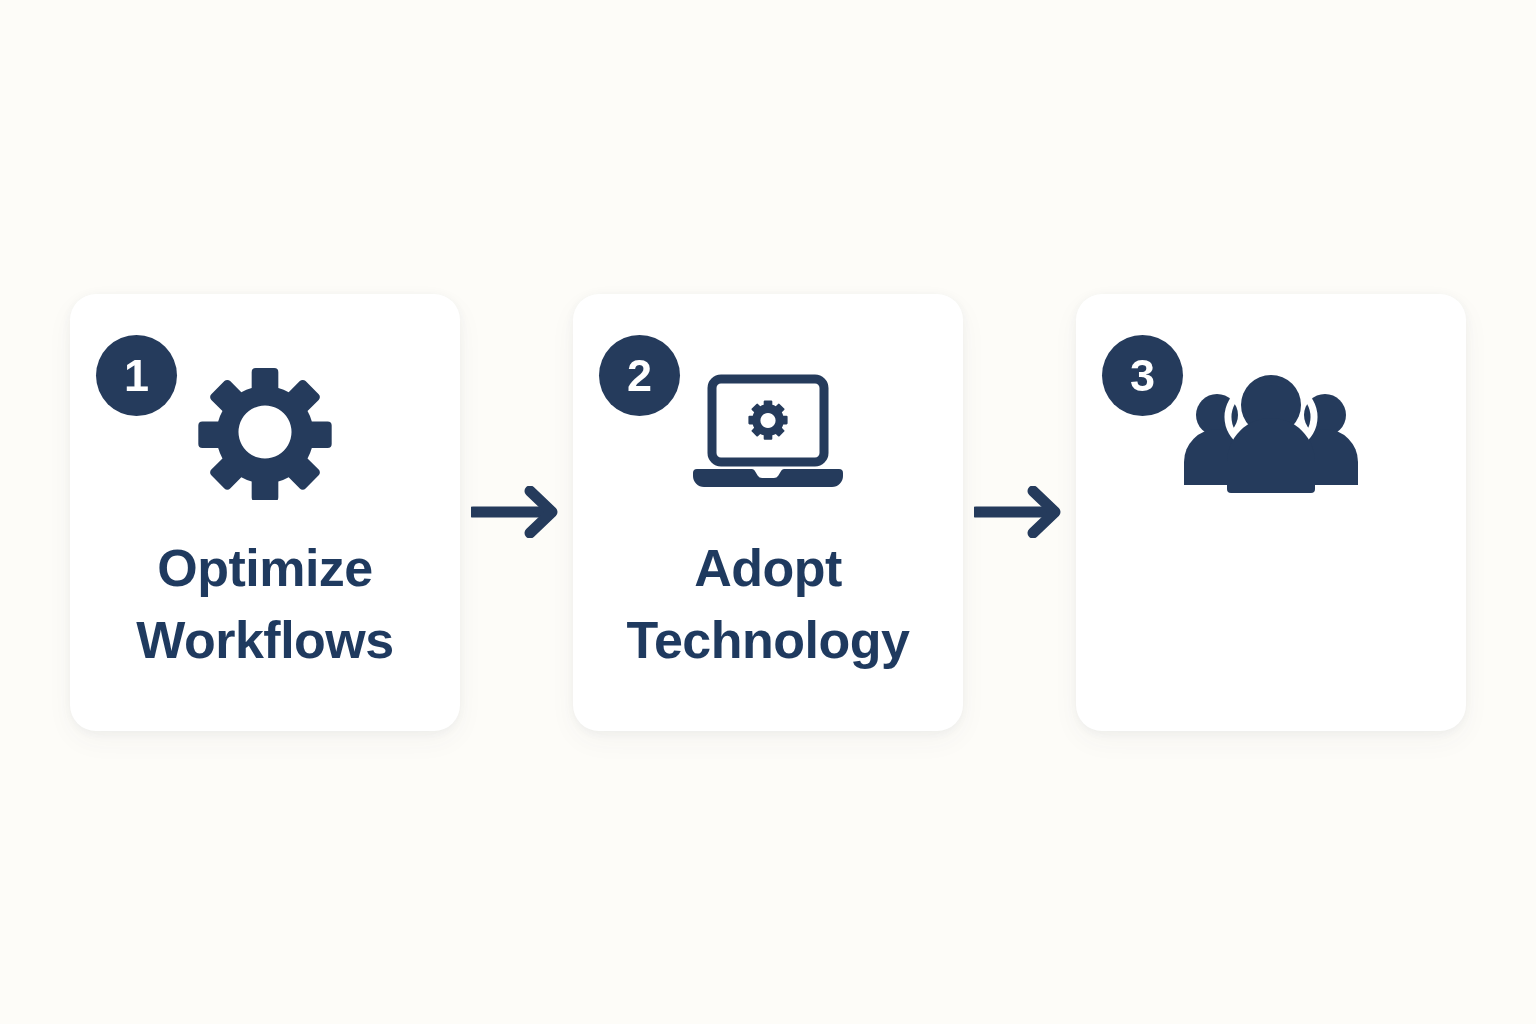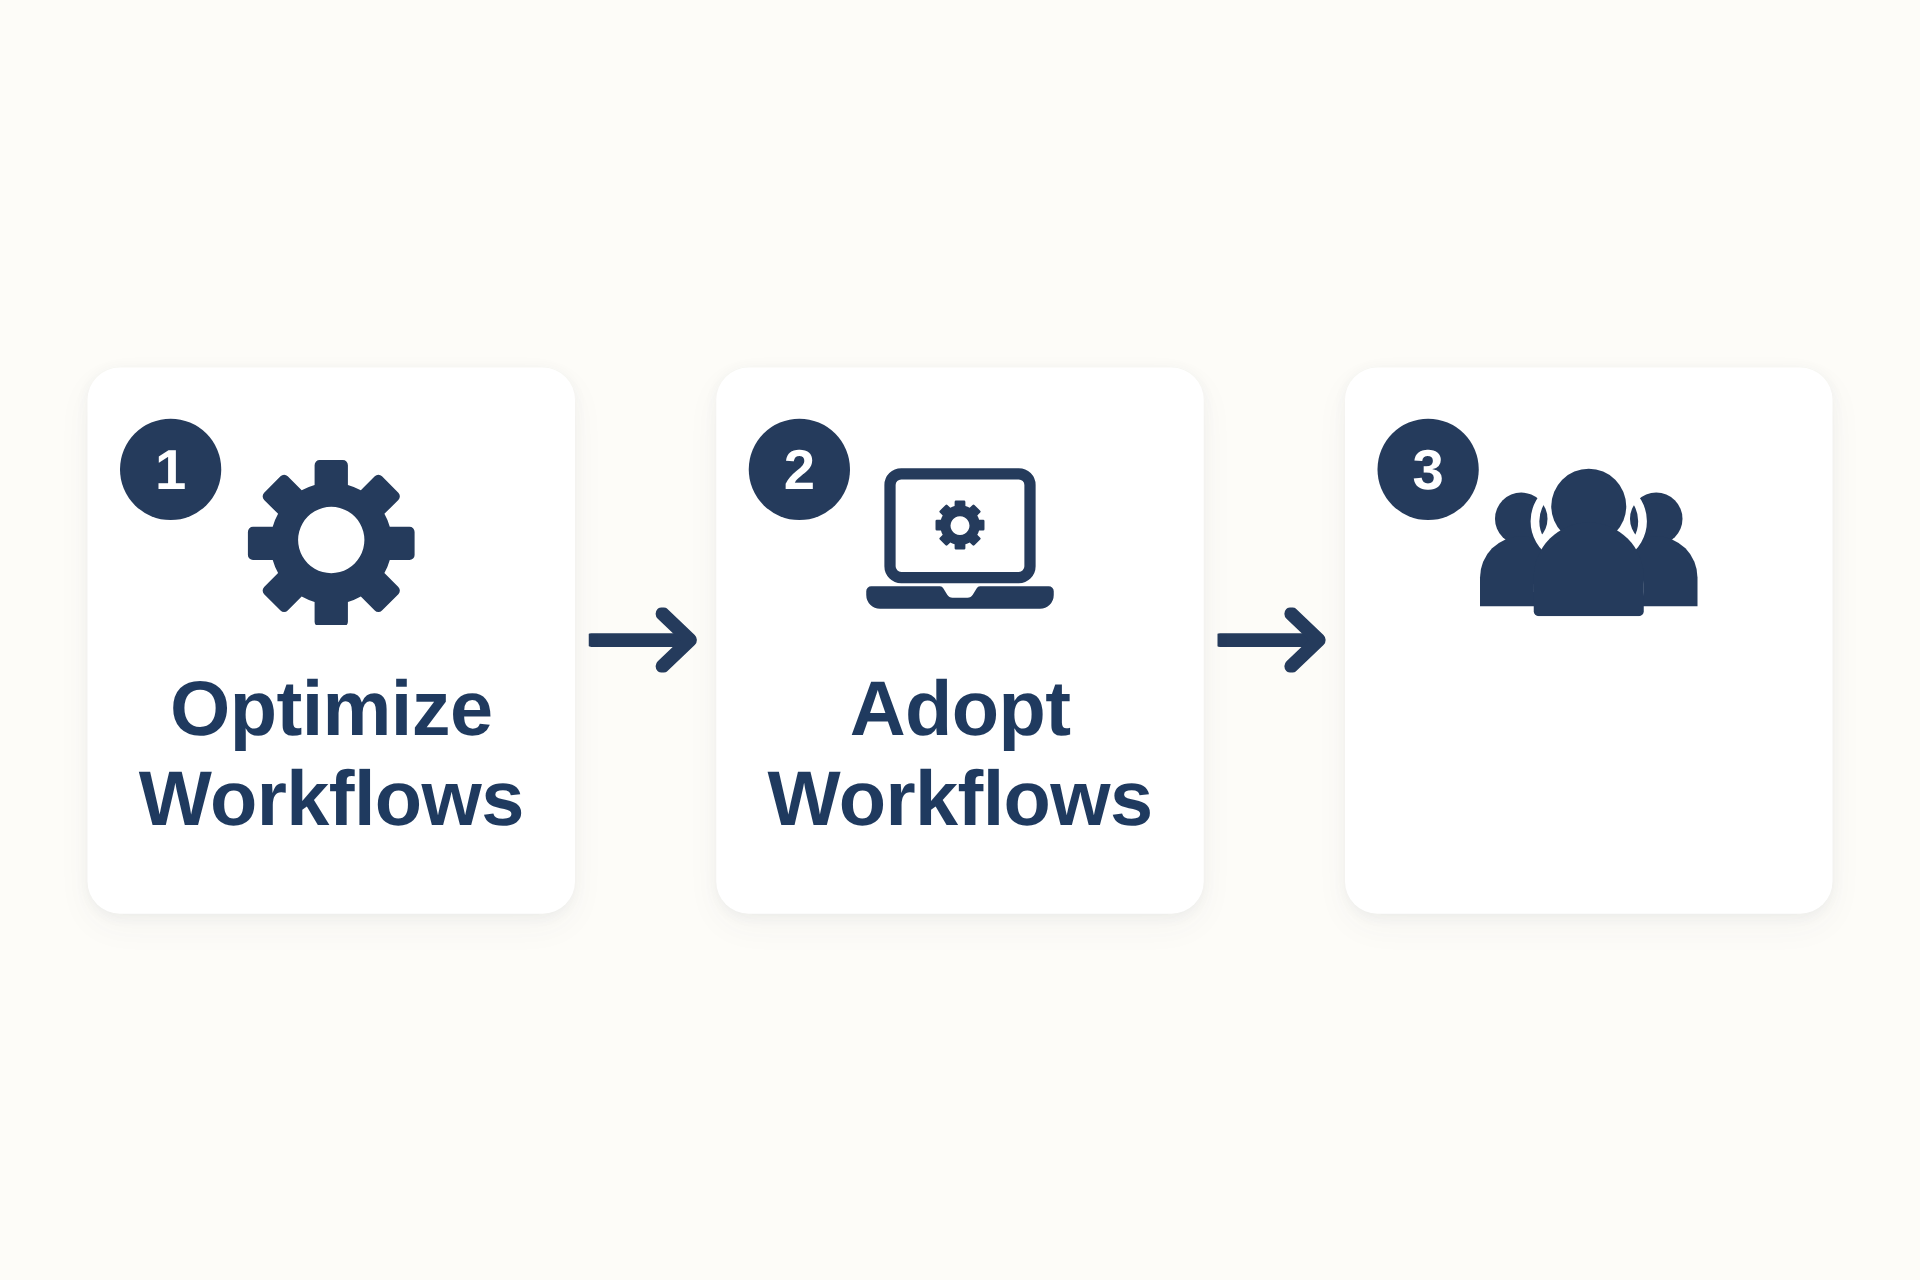--- a/index.html
+++ b/index.html
@@ -76,21 +76,21 @@
   }
   .step-icon svg { display: block; }
 
   .step-label {
     position: absolute;
     left: 18px;
     right: 18px;
     top: 238px;
     text-align: center;
     color: #1F3A5F;
-    font-size: 62px;
+    font-size: 52px;
     font-weight: bold;
     line-height: 72px;
     letter-spacing: -0.5px;
     white-space: pre-line;
   }
 
   .flow-arrow {
     flex: 0 0 auto;
     width: 113px;
     display: flex;
@@ -158,21 +158,21 @@
             a11,11 0 0 1 -11,11
             h-128
             a11,11 0 0 1 -11,-11
             v-3
             a4,4 0 0 1 4,-4
             z
           "></path>
         </svg>
       </div>
       <div class="step-label">Adopt
-Workflows</div>
+Technology</div>
     </div>
 
     <div class="flow-arrow">
       <svg width="92" height="52" viewBox="0 0 92 52" aria-hidden="true">
         <g fill="none" stroke="#253B5C" stroke-width="11" stroke-linecap="round" stroke-linejoin="round">
           <line x1="2" y1="26" x2="80" y2="26"></line>
           <polyline points="59,5 81,26 59,47"></polyline>
         </g>
       </svg>
     </div>

